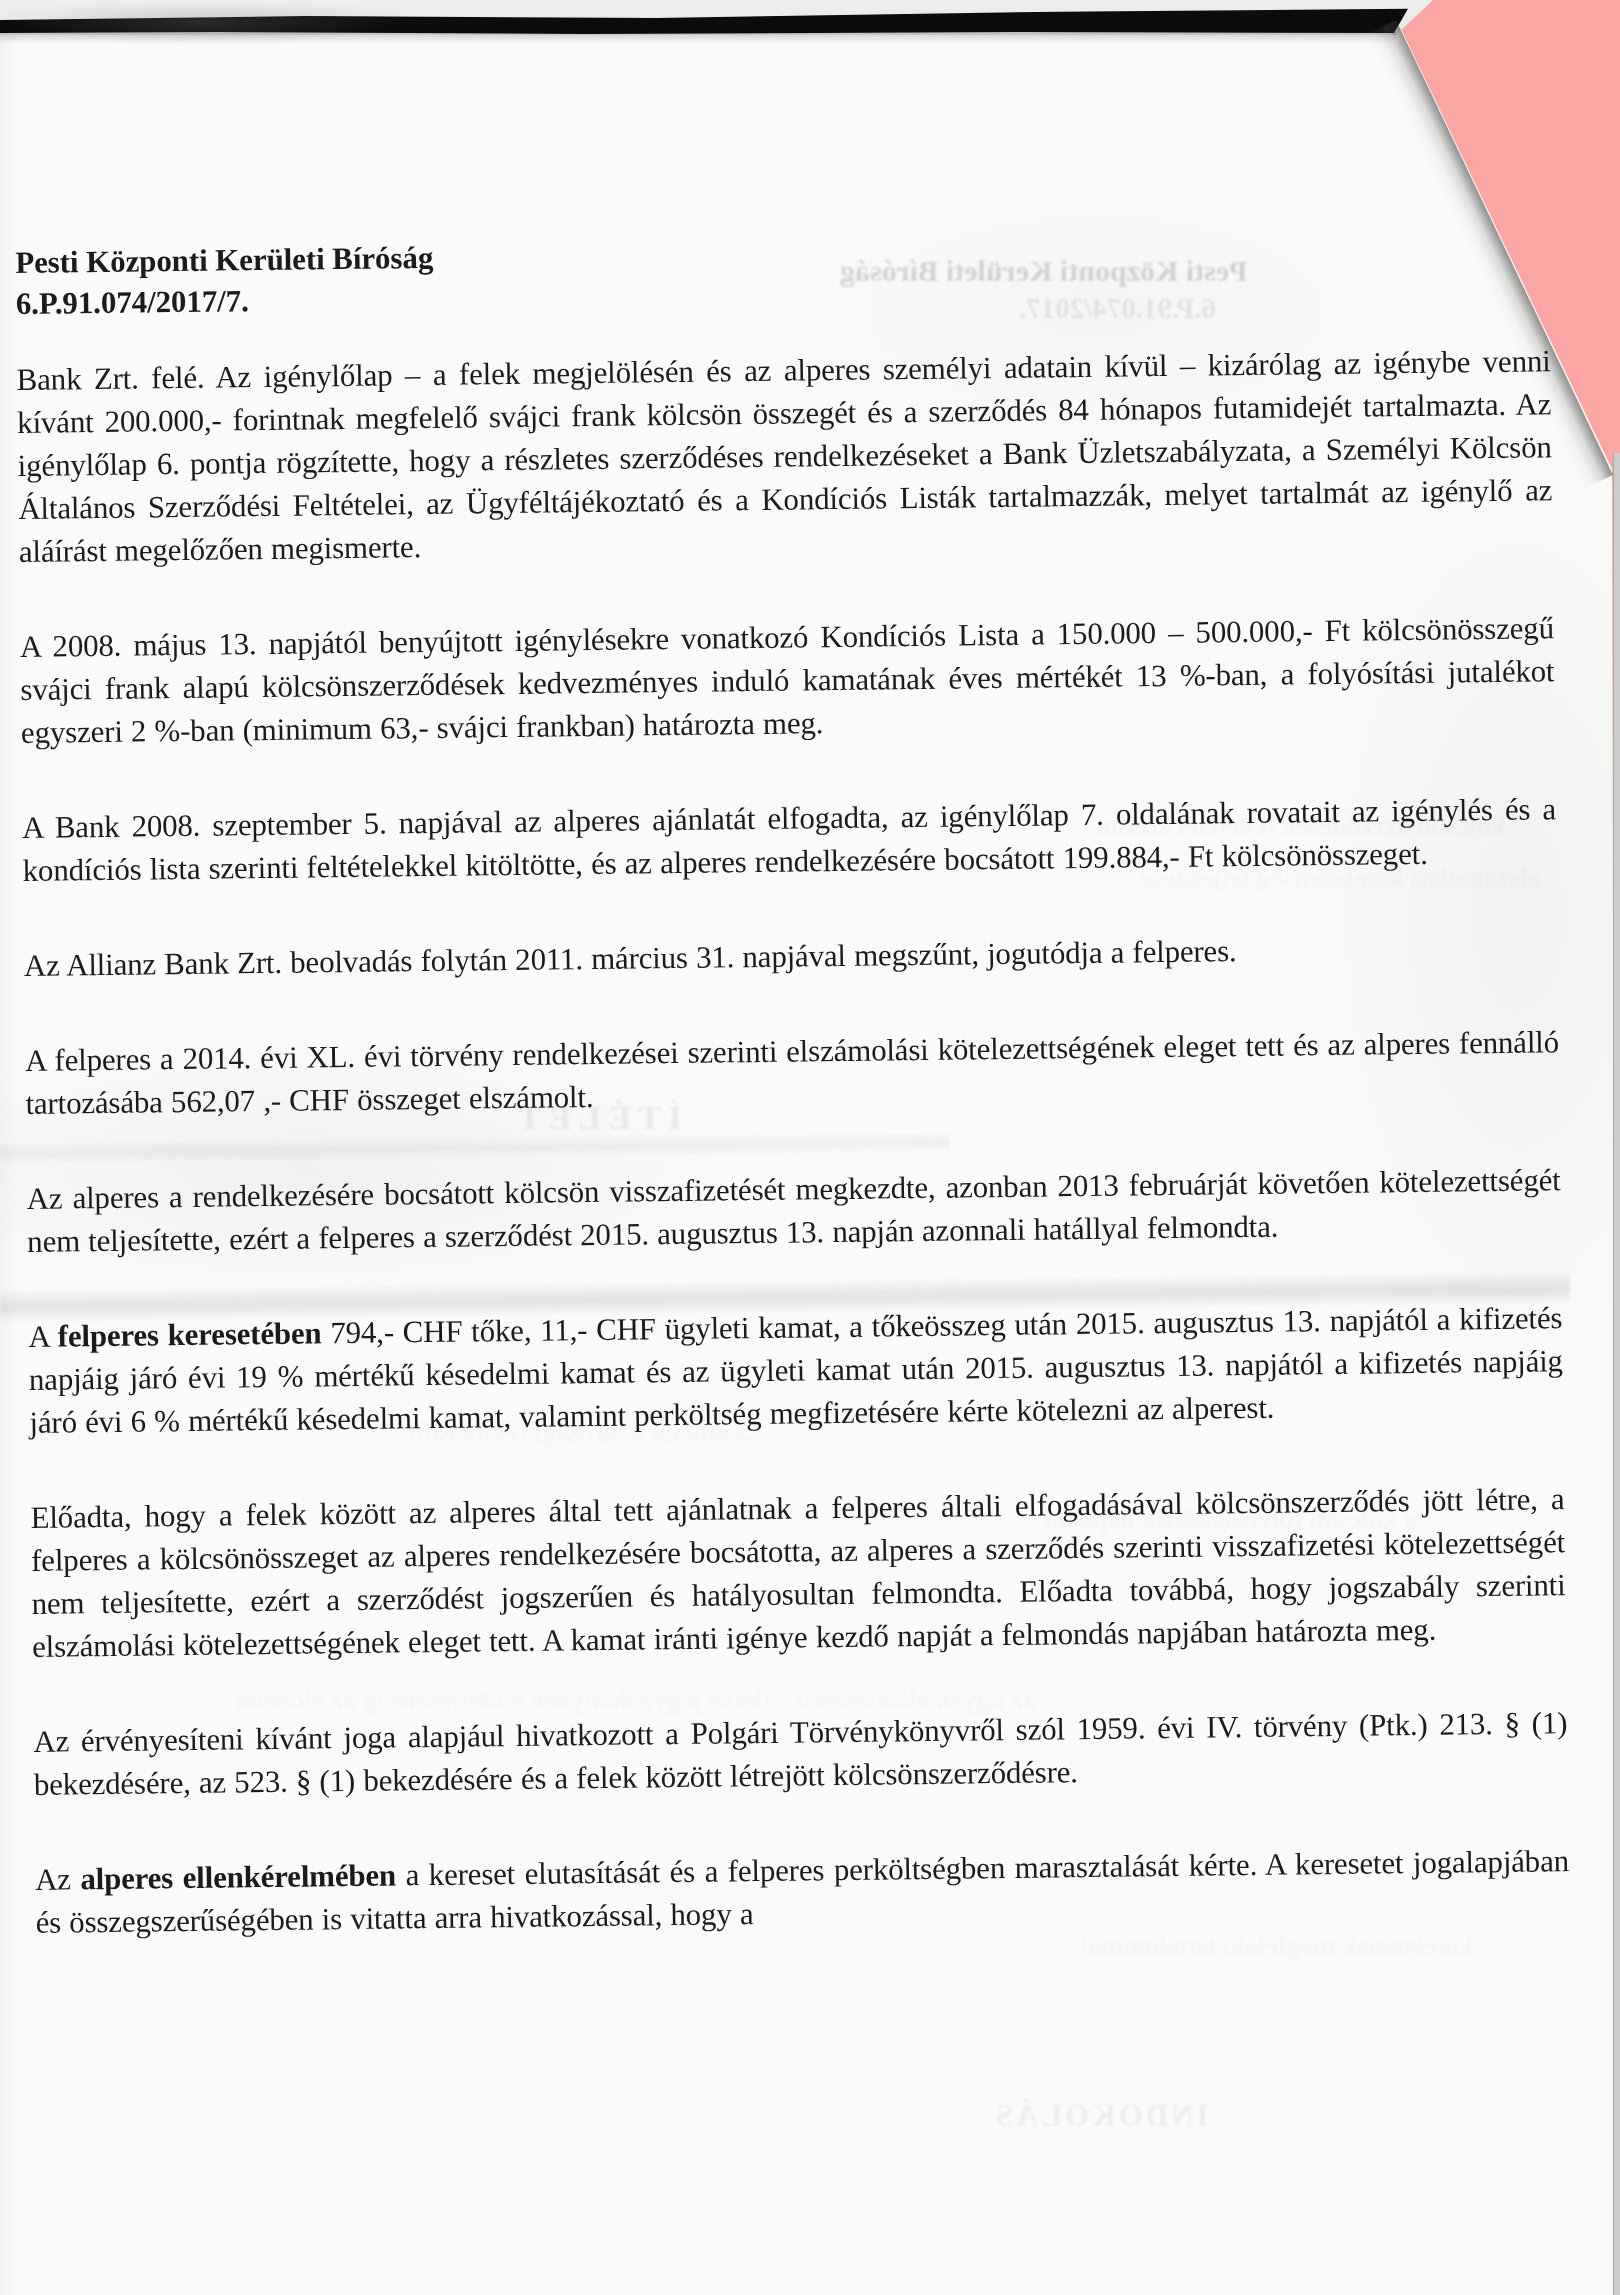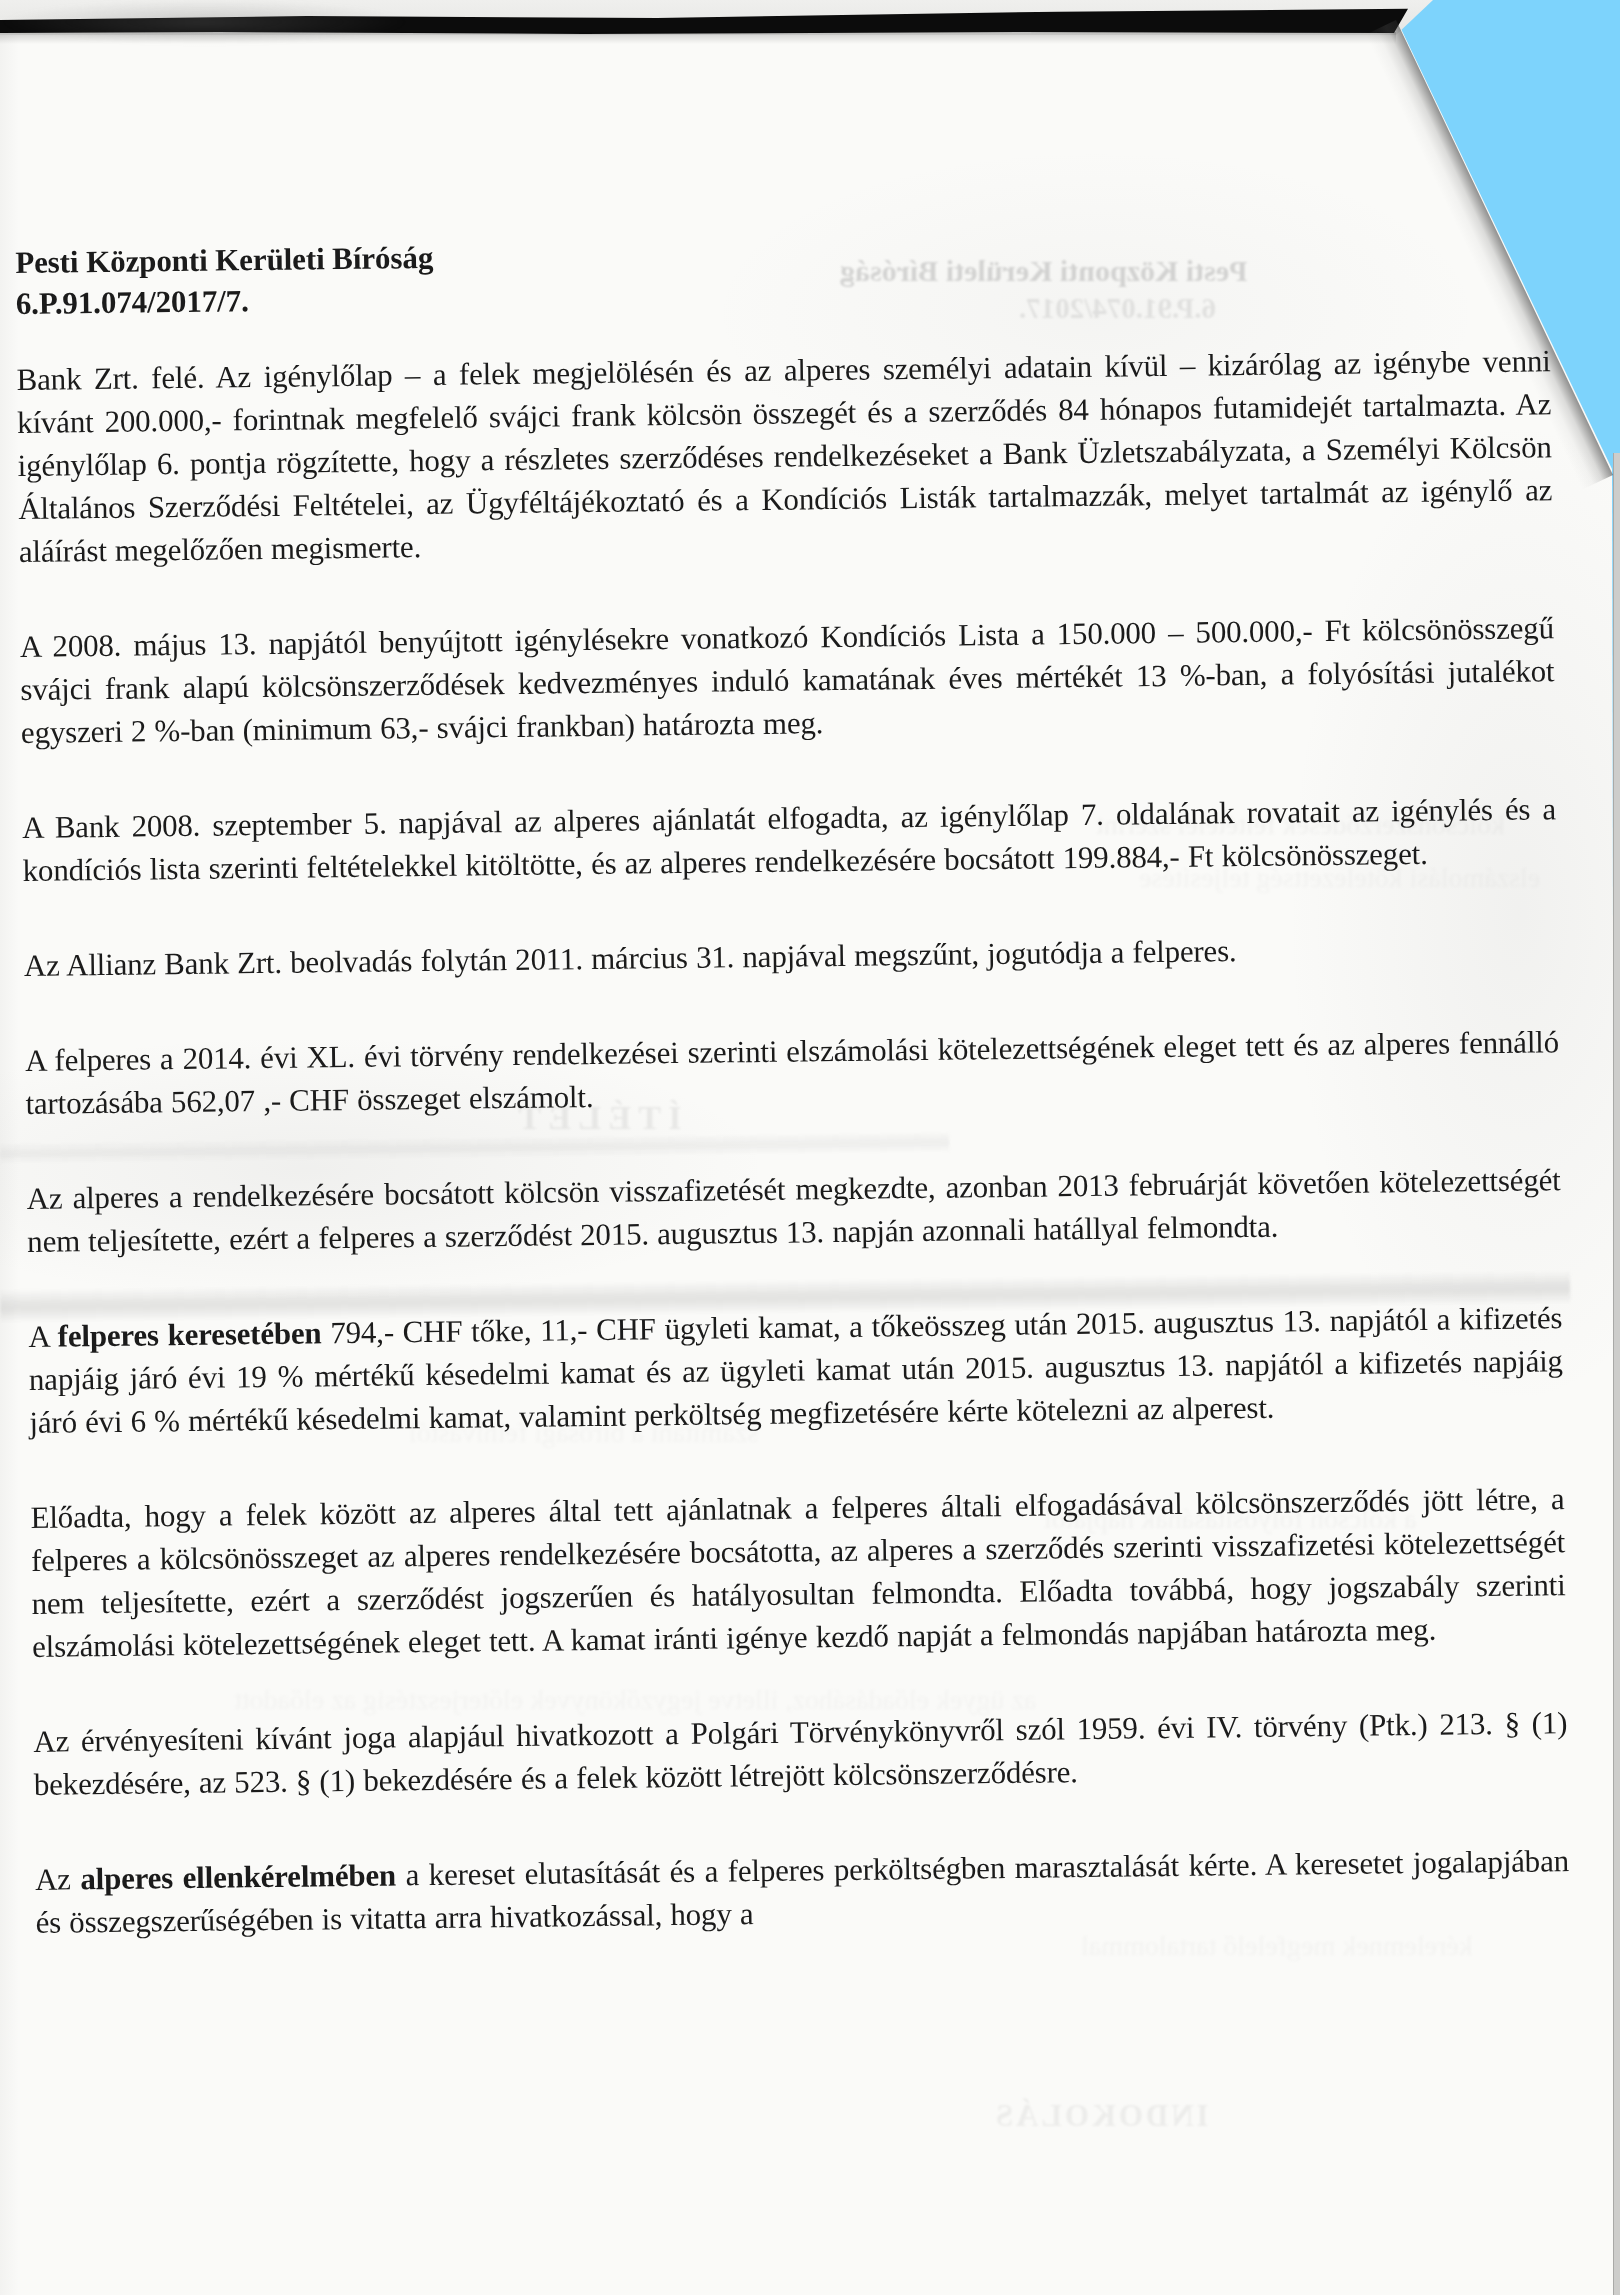--- a/index.html
+++ b/index.html
@@ -1,20 +1,20 @@
 <!DOCTYPE html>
 <html style="font-size:11.7px"><head>
 <meta charset="utf-8">
 <style>
   html,body{margin:0;padding:0;background:#9a9a9a;}
   #canvas{
     position:relative;
     width:1621px;height:2295px;
     overflow:hidden;
-    background:#7dd3fc; 
+    background:#fca5a5; 
     font-family:"Liberation Serif","DejaVu Serif",serif;
   }
   
   #top-strip{
     position:absolute;left:0;top:0;width:1621px;height:35px;
     background:linear-gradient(to bottom,#efefed,#e6e6e4);
     clip-path:polygon(0 0,1433px 0,1396px 35px,0 35px);
   }
   
   #scan-band{

